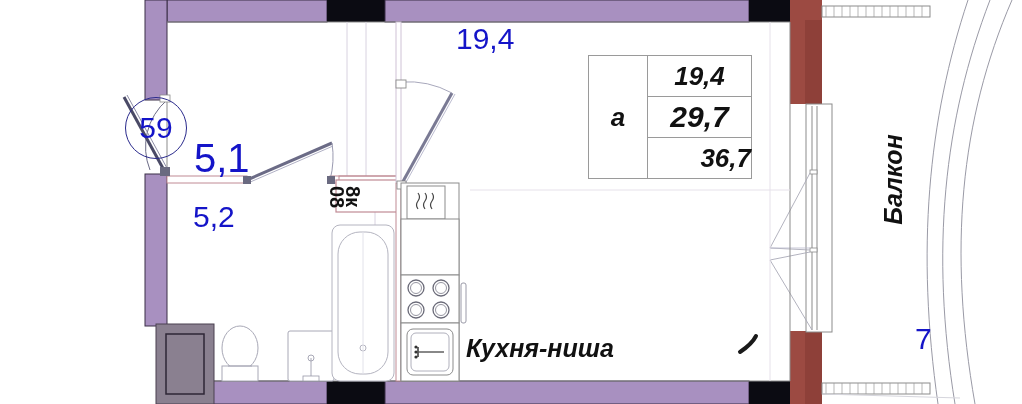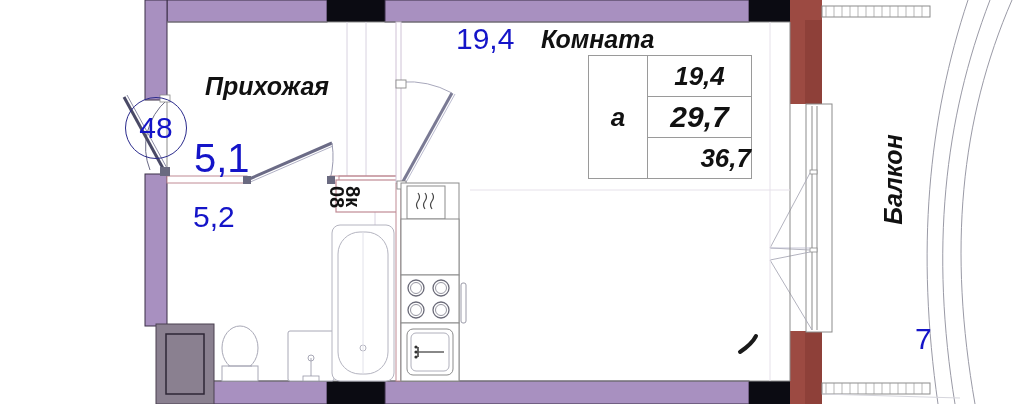--- a/index.html
+++ b/index.html
@@ -229,28 +229,27 @@
       <line x1="470" y1="190" x2="790" y2="190"></line>
       <line x1="770" y1="22" x2="770" y2="381"></line>
     </g>
     <path d="M 740 352 q 12 -8 16 -16" fill="none" stroke="#1a1a1a" stroke-width="4" stroke-linecap="round"></path>
 
   </svg>
 
   <div style="position:absolute;left:125px;top:97px;width:60px;height:60px;
               border:1.6px solid #2a2a8c;border-radius:50%;background:transparent;
               display:flex;align-items:center;justify-content:center;">
-    <span class="marker-num" style="font-size:30px;line-height:1;">48</span>
+    <span class="marker-num" style="font-size:30px;line-height:1;">59</span>
   </div>
 
-  <div class="lbl room-name" style="left:205px;top:72px;font-size:25px;">Прихожая</div>
-
-
-  <div class="lbl room-name" style="left:541px;top:25px;font-size:25px;">Комната</div>
-
+
+
+
+  <div class="lbl room-name" style="left:466px;top:334px;font-size:25px;">Кухня-ниша</div>
 
   <div class="lbl room-name vert" style="left:838px;top:165px;font-size:25px;width:110px;text-align:center;
               transform:rotate(-90deg);">Балкон</div>
 
   <div class="lbl dim" style="left:456px;top:22px;font-size:30px;">19,4</div>
 
   <div class="lbl dim" style="left:194px;top:136px;font-size:40px;">5,1</div>
 
   <div class="lbl dim" style="left:193px;top:200px;font-size:30px;">5,2</div>
 

